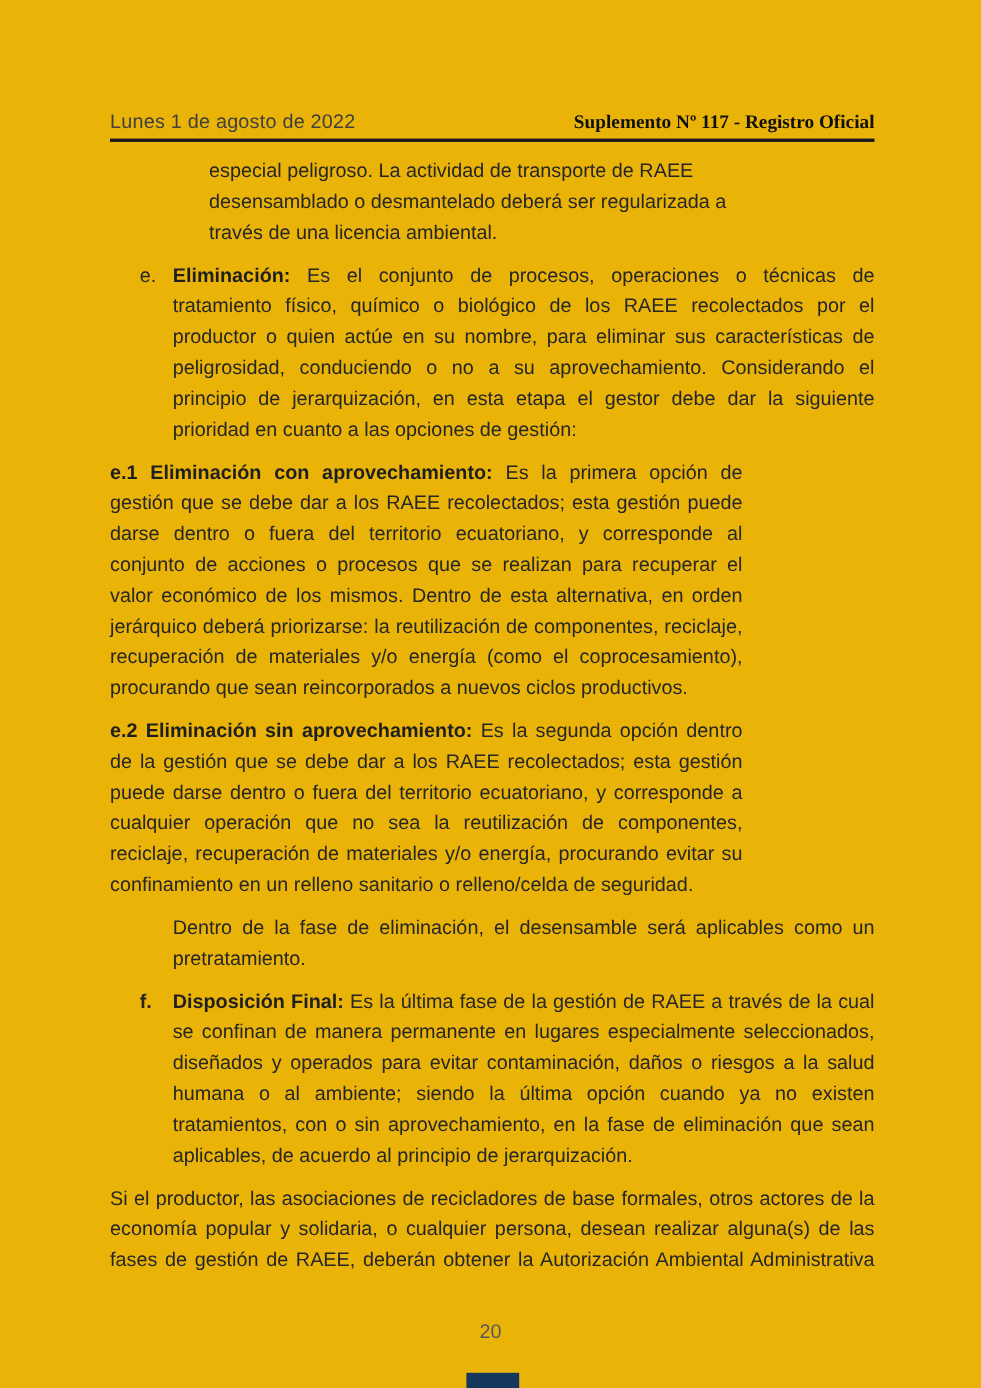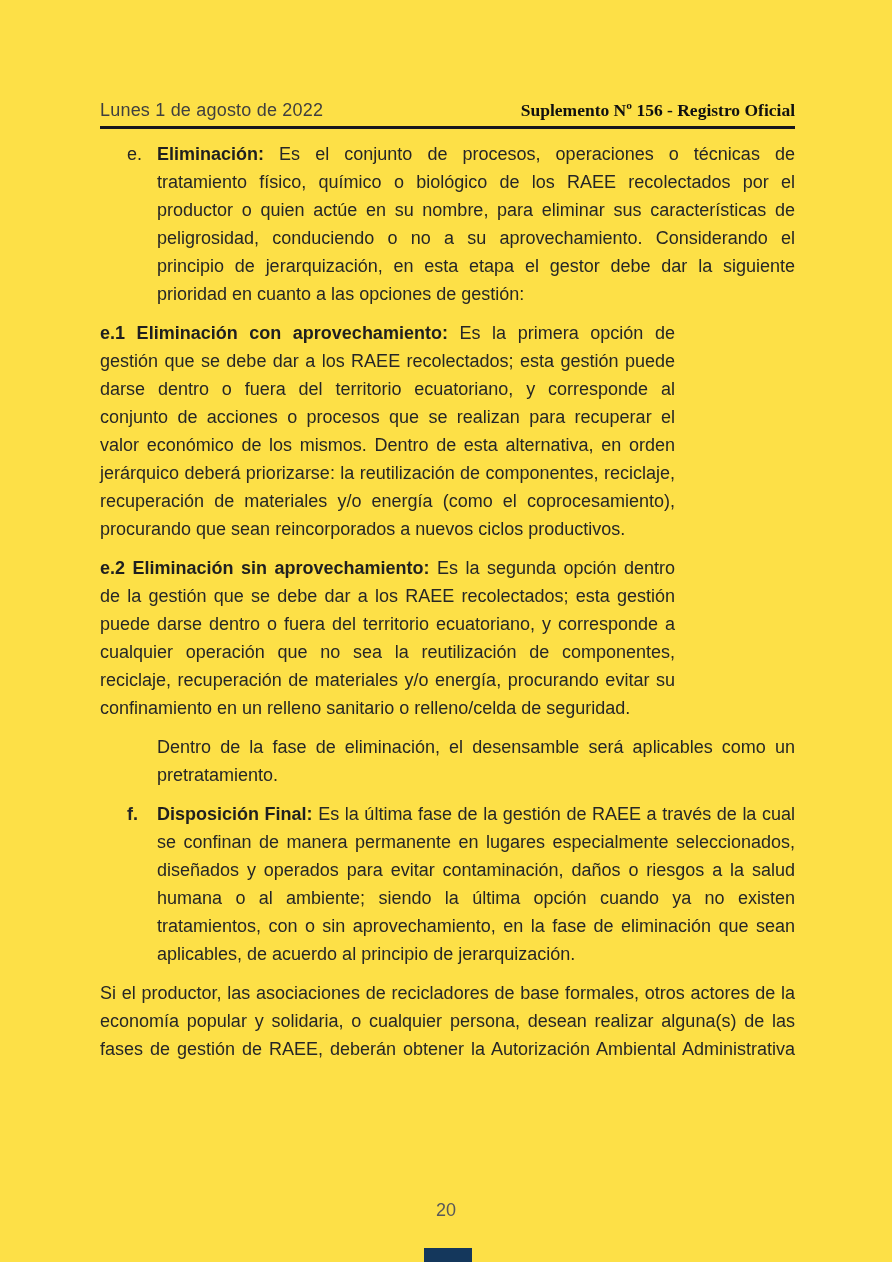--- a/index.html
+++ b/index.html
@@ -4,21 +4,21 @@
 <style>
   html, body {
     margin: 0;
     padding: 0;
     background: #ffffff;
   }
   .page {
     position: relative;
     width: 892px;
     height: 1262px;
-    background: #fde047;
+    background: #eab308;
     overflow: hidden;
     font-family: "Liberation Sans", sans-serif;
     color: #262626;
   }
   .content {
     position: absolute;
     left: 100px;
     top: 0;
     width: 695px;
   }
@@ -108,24 +108,25 @@
   }
 </style>
 </head>
 <body>
 
 <div class="page">
   <div class="content">
 
     <div class="header-row">
       <span class="header-date">Lunes 1 de agosto de 2022</span>
-      <span class="header-edition">Suplemento Nº 156 - Registro Oficial</span>
+      <span class="header-edition">Suplemento Nº 117 - Registro Oficial</span>
     </div>
     <div class="header-rule"></div>
 
+    <p class="intro">especial peligroso. La actividad de transporte de RAEE desensamblado o desmantelado deberá ser regularizada a través de una licencia ambiental.</p>
 
     <div class="list-item">
       <span class="marker">e.</span>
       <p class="item-text"><b>Eliminación:</b> <span>Es el conjunto de procesos, operaciones o técnicas de tratamiento físico, químico o biológico de los RAEE recolectados por el productor o quien actúe en su nombre, para eliminar sus características de peligrosidad, conduciendo o no a su aprovechamiento. Considerando el principio de jerarquización, en esta etapa el gestor debe dar la siguiente prioridad en cuanto a las opciones de gestión:</span></p>
     </div>
 
     <p class="subitem"><b>e.1 Eliminación con aprovechamiento:</b> <span>Es la primera opción de gestión que se debe dar a los RAEE recolectados; esta gestión puede darse dentro o fuera del territorio ecuatoriano, y corresponde al conjunto de acciones o procesos que se realizan para recuperar el valor económico de los mismos. Dentro de esta alternativa, en orden jerárquico deberá priorizarse: la reutilización de componentes, reciclaje, recuperación de materiales y/o energía (como el coprocesamiento), procurando que sean reincorporados a nuevos ciclos productivos.</span></p>
 
     <p class="subitem"><b>e.2 Eliminación sin aprovechamiento:</b> <span>Es la segunda opción dentro de la gestión que se debe dar a los RAEE recolectados; esta gestión puede darse dentro o fuera del territorio ecuatoriano, y corresponde a cualquier operación que no sea la reutilización de componentes, reciclaje, recuperación de materiales y/o energía, procurando evitar su confinamiento en un relleno sanitario o relleno/celda de seguridad.</span></p>
 

